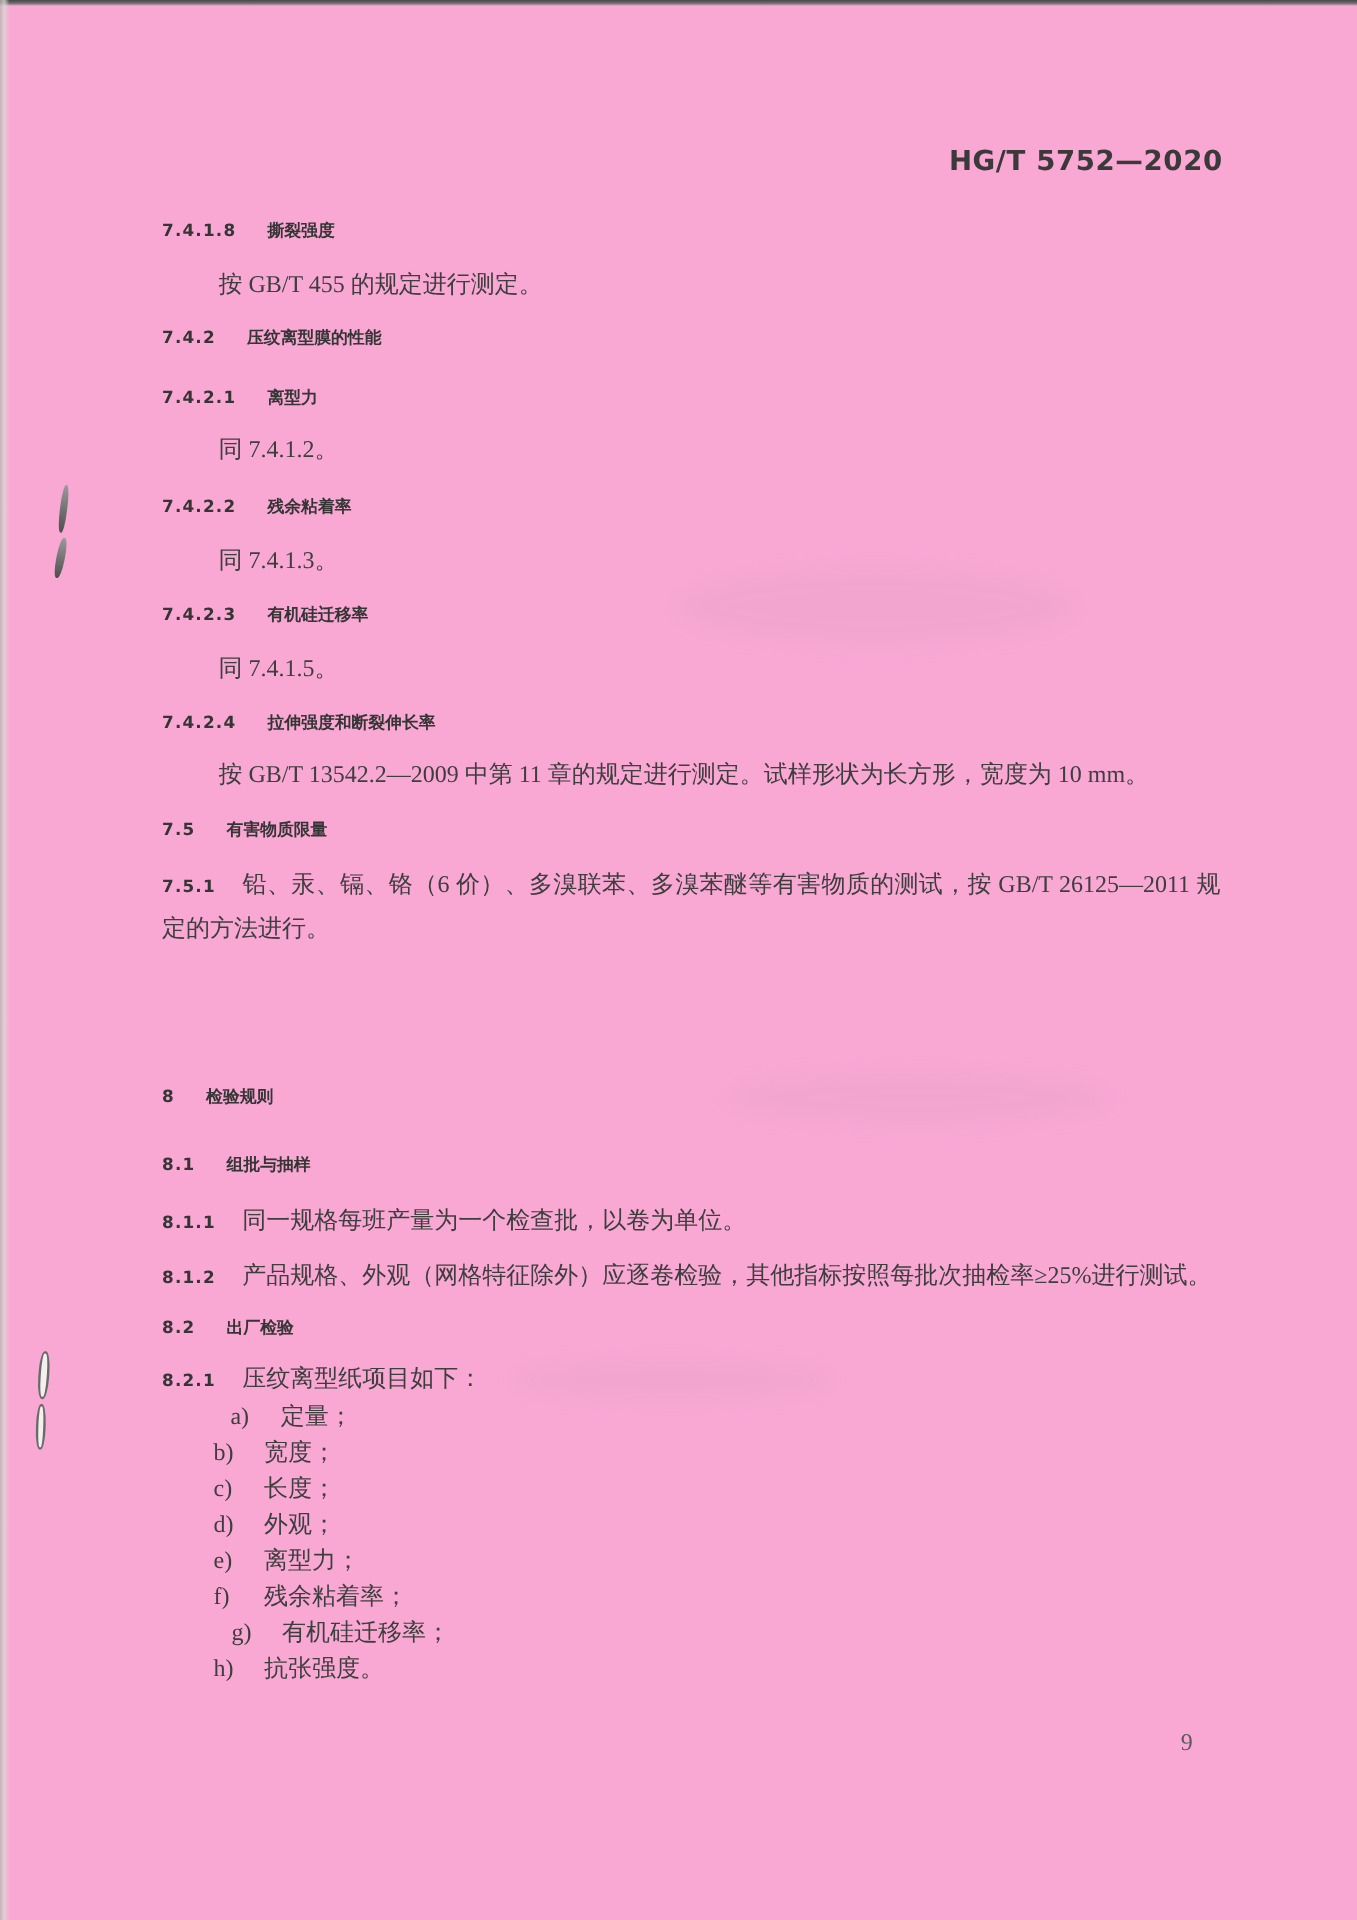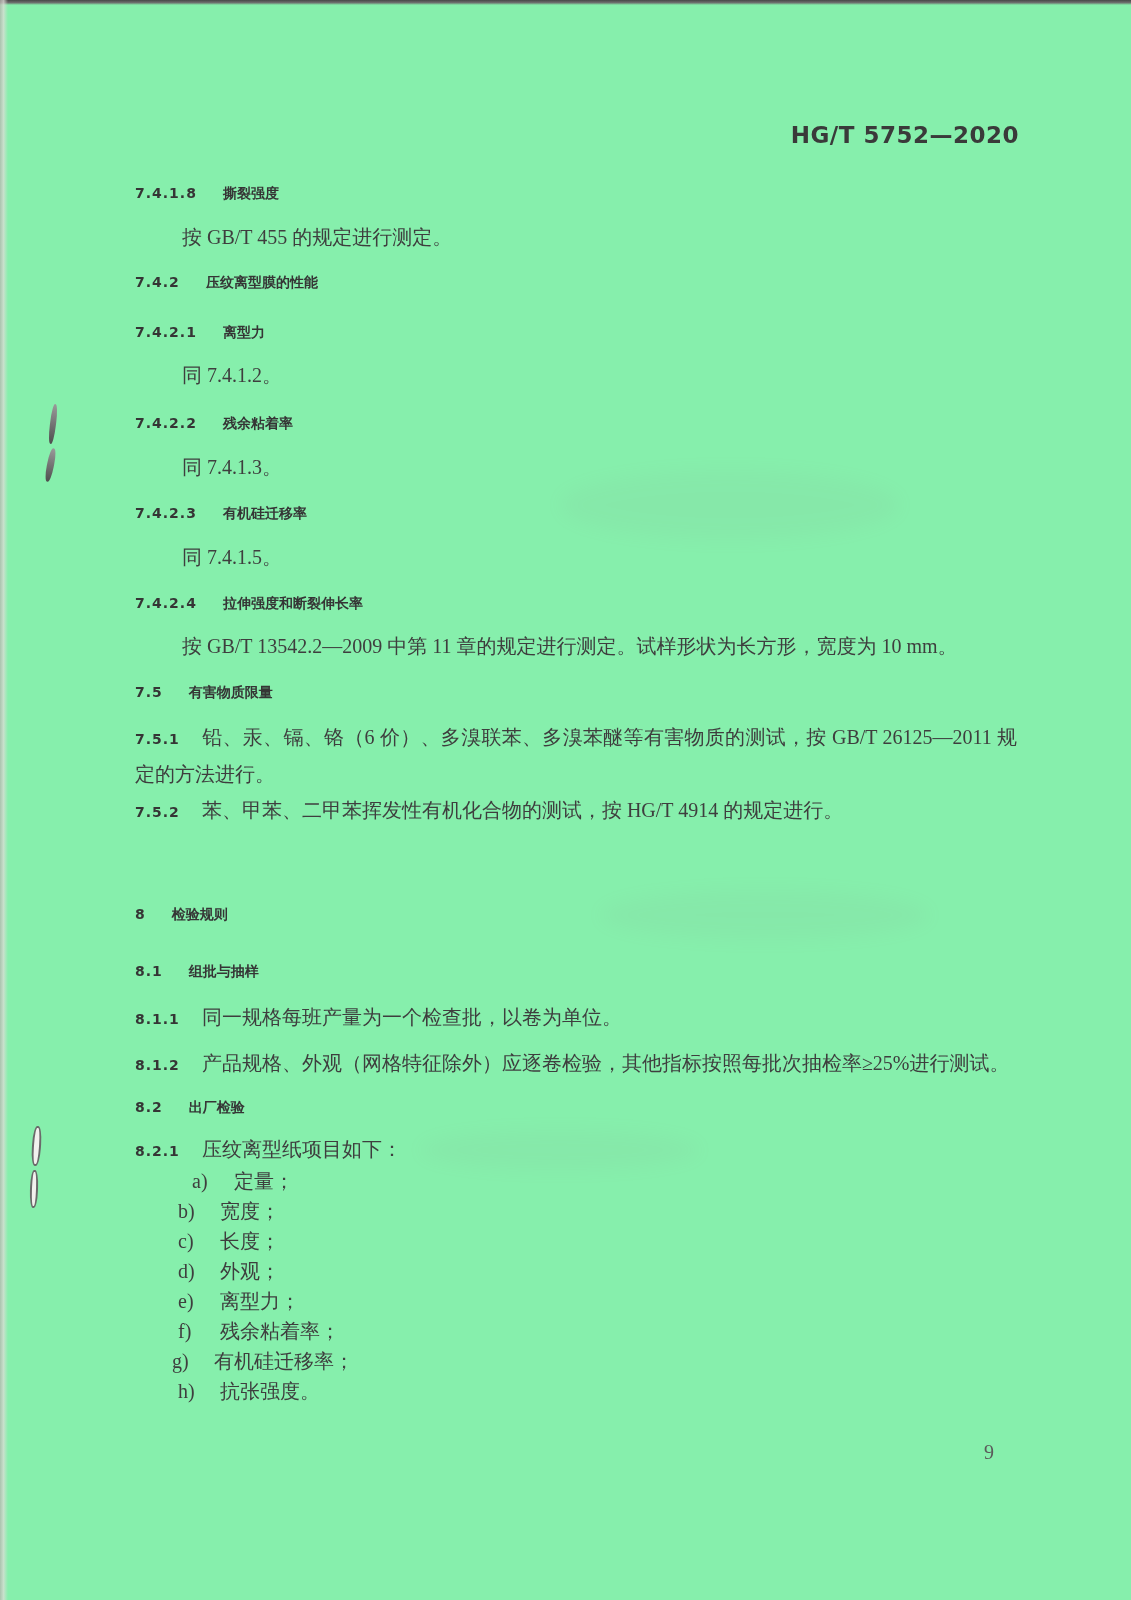--- a/index.html
+++ b/index.html
@@ -1,19 +1,19 @@
 <!DOCTYPE html>
 <html><head>
 <meta charset="utf-8">
 <style>
   html,body{margin:0;padding:0;background:#e8e6e2;}
   .sheet{
     position:relative;
     width:1131px;height:1600px;
-    background:#86efac;
+    background:#f9a8d4;
     overflow:hidden;
     font-family:"Liberation Serif","DejaVu Serif",serif;
     color:#3e3e3e;
   }
   .top-edge{
     position:absolute;left:0;top:0;width:1131px;height:5px;
     background:linear-gradient(to bottom,#474747 0%,#6f6f6f 55%,rgba(160,160,160,0) 100%);
   }
   .left-edge{
     position:absolute;left:0;top:0;width:8px;height:1600px;
@@ -96,23 +96,20 @@
   <div class="blk indent para" style="top:633px">按 GB/T 13542.2—2009 中第 11 章的规定进行测定。试样形状为长方形，宽度为 10 mm。</div>
 
   <div class="blk margin" style="top:679px">
     <span class="hnum">7.5</span><span class="htitle">有害物质限量</span>
   </div>
 
   <div class="blk margin para wrap" style="top:720px">
     <span class="pnum">7.5.1</span><span>铅、汞、镉、铬（6 价）、多溴联苯、多溴苯醚等有害物质的测试，按 GB/T 26125—2011 规定的方法进行。</span>
   </div>
 
-  <div class="blk margin para" style="top:797px">
-    <span class="pnum">7.5.2</span><span>苯、甲苯、二甲苯挥发性有机化合物的测试，按 HG/T 4914 的规定进行。</span>
-  </div>
 
 
   <div class="blk margin" style="top:901px">
     <span class="hnum">8</span><span class="htitle">检验规则</span>
   </div>
 
   <div class="blk margin" style="top:958px">
     <span class="hnum">8.1</span><span class="htitle">组批与抽样</span>
   </div>
 
@@ -143,21 +140,21 @@
   </div>
   <div class="blk para" style="left:178px;top:1258px">
     <span class="li-letter">d)</span><span class="li-text">外观；</span>
   </div>
   <div class="blk para" style="left:178px;top:1288px">
     <span class="li-letter">e)</span><span class="li-text">离型力；</span>
   </div>
   <div class="blk para" style="left:178px;top:1318px">
     <span class="li-letter">f)</span><span class="li-text">残余粘着率；</span>
   </div>
-  <div class="blk para" style="left:172px;top:1348px">
+  <div class="blk para" style="left:193px;top:1348px">
     <span class="li-letter">g)</span><span class="li-text">有机硅迁移率；</span>
   </div>
   <div class="blk para" style="left:178px;top:1378px">
     <span class="li-letter">h)</span><span class="li-text">抗张强度。</span>
   </div>
 
   <div class="page-number">9</div>
 
 </div>
 

